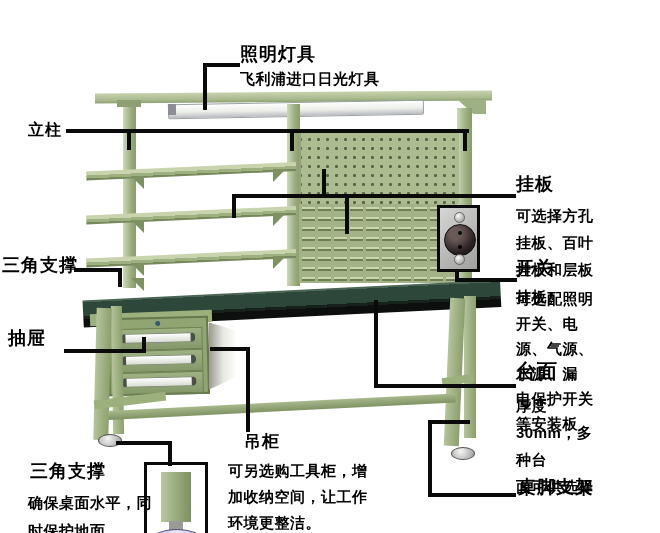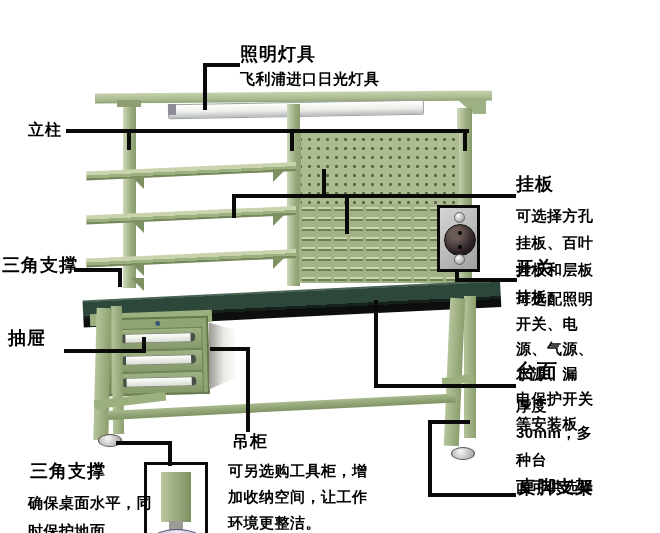--- a/index.html
+++ b/index.html
@@ -195,21 +195,21 @@
 电保护开关等安装板</div>
 
   <div class="h big" style="left:516px;top:333px;">台面</div>
   <div class="b" style="left:516px;top:364px;line-height:27px;">厚度30mm，多种台
 面可供选择</div>
 
   <div class="h" style="left:2px;top:227px;">三角支撑</div>
 
   <div class="h" style="left:8px;top:300px;">抽屉</div>
 
-  <div class="h small" style="left:232px;top:404px;">吊柜</div>
+  <div class="h small" style="left:244px;top:404px;">吊柜</div>
   <div class="b" style="left:228px;top:430px;line-height:26px;">可另选购工具柜，增
 加收纳空间，让工作
 环境更整洁。</div>
 
   <div class="h" style="left:30px;top:433px;">三角支撑</div>
   <div class="b" style="left:28px;top:461px;line-height:28px;">确保桌面水平，同
 时保护地面</div>
 
   <div class="h" style="left:518px;top:449px;">桌脚支架</div>
 

